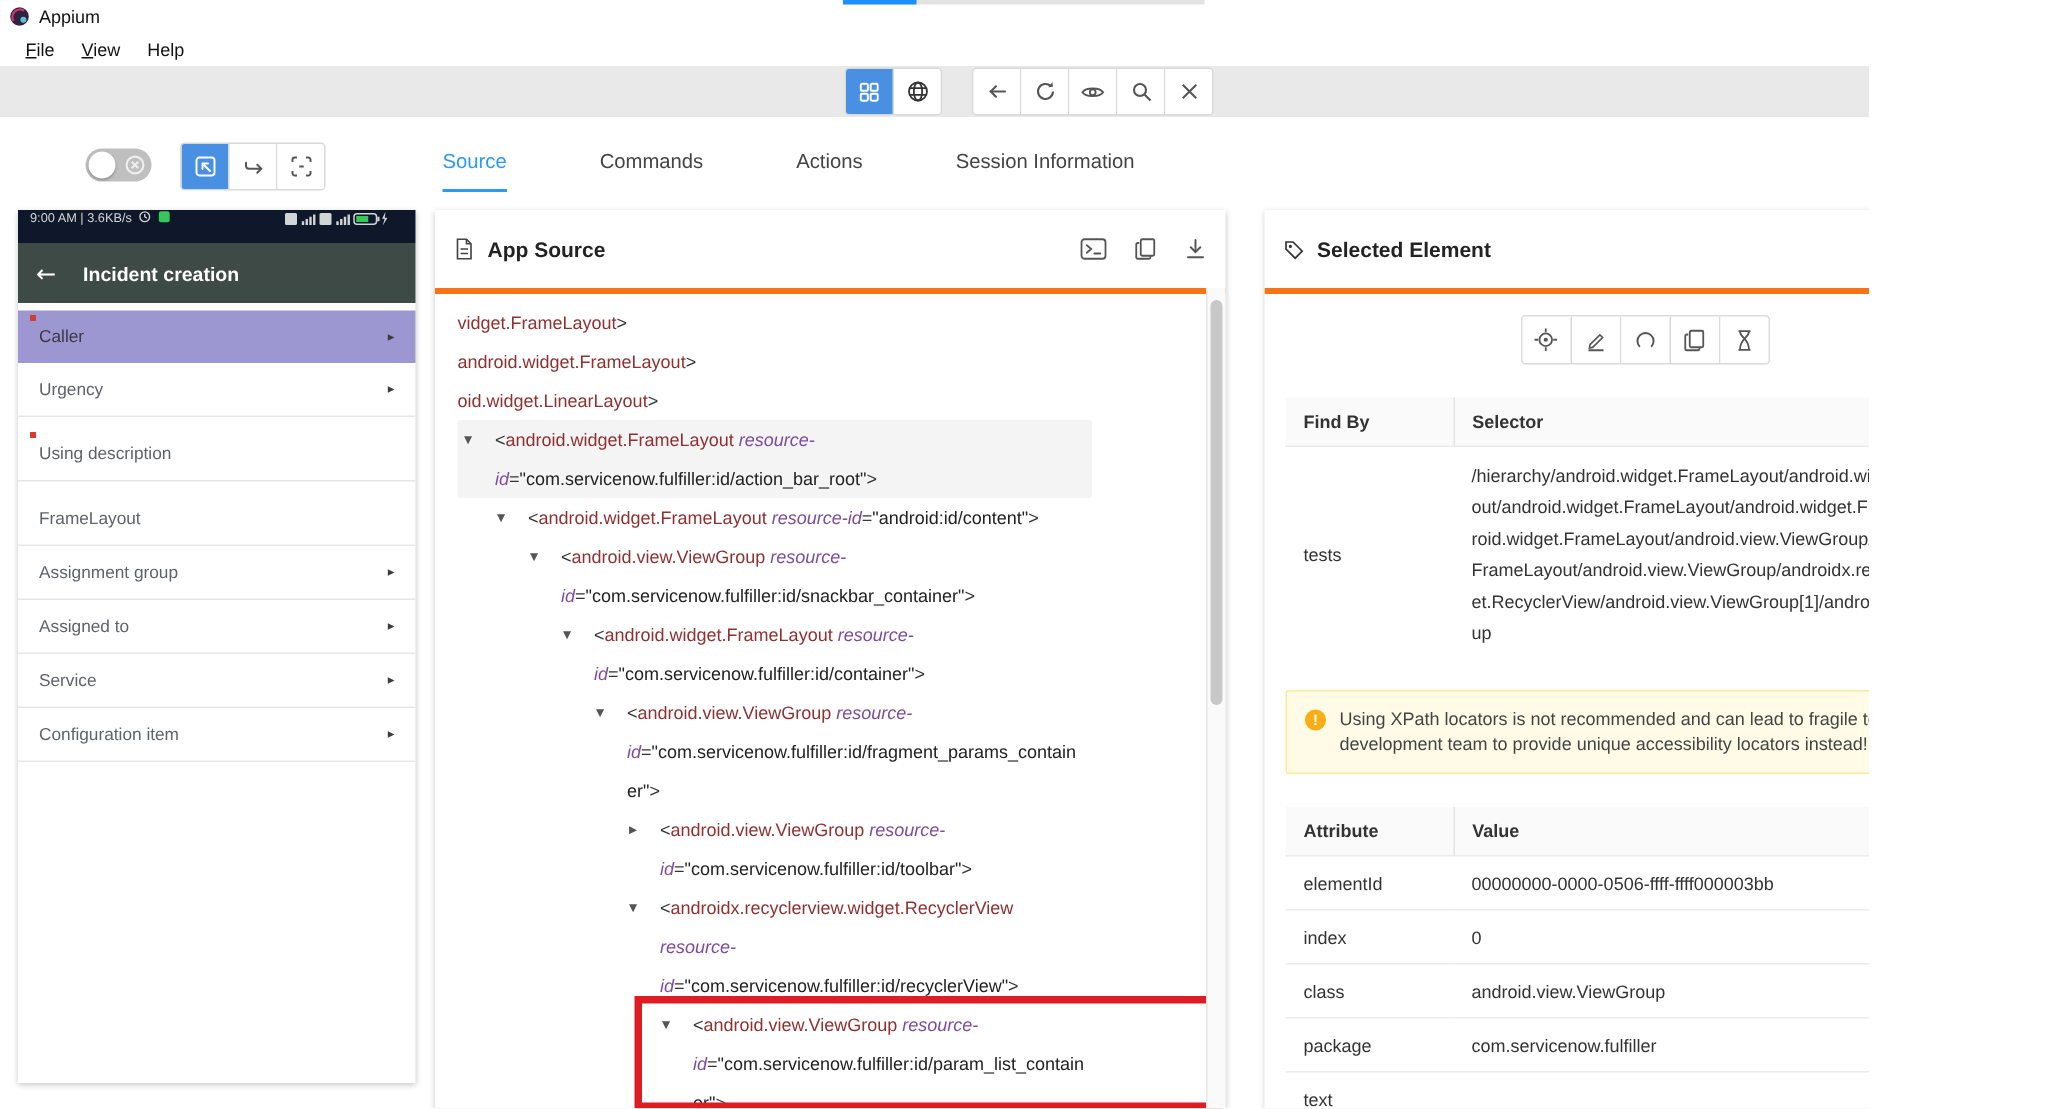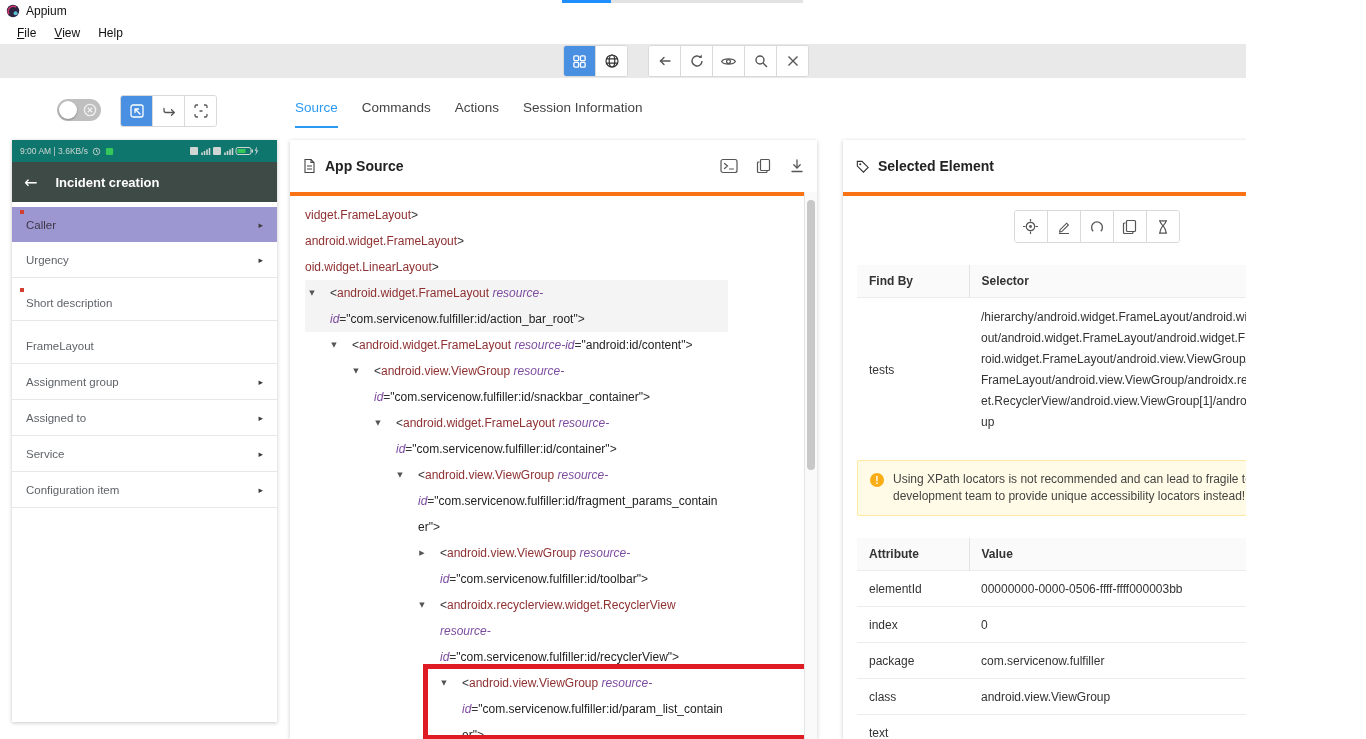--- a/index.html
+++ b/index.html
@@ -25,35 +25,35 @@
   .tbtn:last-child{border-right:none;}
   .tbtn.active{background:#4a90e2;}
   #group-view{left:563px;top:1px;}
   #group-actions{left:648px;top:1px;}
 
   
   #toggle{position:absolute;left:57px;top:99px;width:44px;height:22px;border-radius:11px;background:#bfbfbf;}
   #toggle .knob{position:absolute;left:2px;top:2px;width:18px;height:18px;border-radius:50%;background:#fff;box-shadow:0 1px 2px rgba(0,0,0,.3);}
   #toggle .officon{position:absolute;right:4px;top:4px;width:14px;height:14px;}
   #modegroup{left:120px;top:95px;}
-  #tabs{position:absolute;left:295px;top:100px;display:flex;gap:24px;}
+  #tabs{position:absolute;left:295px;top:100px;display:flex;gap:62px;}
   .tab{font-size:13.5px;color:#444;padding-bottom:11px;}
   .tab.active{color:#2b9af3;border-bottom:2px solid #2b9af3;}
 
   
   .panel{position:absolute;background:#fff;box-shadow:0 1px 4px rgba(0,0,0,.22);}
   #device-panel{left:12px;top:140px;width:265px;height:582px;}
   #source-panel{left:290px;top:140px;width:527px;height:599px;overflow:hidden;}
   #selected-panel{left:843px;top:140px;width:507px;height:599px;overflow:hidden;}
   .panel-header{height:52px;display:flex;align-items:center;border-bottom:4px solid #f97316;padding:0 12px;text-align:center;}
   .panel-title{font-size:14px;font-weight:700;color:#222;margin-left:8px;}
   .hdr-icons{margin-left:auto;display:flex;gap:18px;align-items:center;}
 
   
-  #dev-status{height:22px;background:#0f766e;display:flex;align-items:center;padding:0 8px;color:#cfd6d3;font-size:8.5px;}
+  #dev-status{height:22px;background:#0f172a;display:flex;padding:0 8px;color:#cfd6d3;font-size:8.5px;}
   #dev-status .right{margin-left:auto;}
   #dev-appbar{height:40px;background:#3d4a46;display:flex;align-items:center;color:#fff;padding:0 12px;}
   #dev-appbar .back{font-size:16px;}
   #dev-appbar .atitle{font-size:13px;font-weight:700;margin-left:18px;}
   #dev-fields{padding-top:5px;}
   .dfield{position:relative;height:35px;display:flex;align-items:center;padding:0 14px;border-bottom:1px solid #e7e7e7;}
   .dfield.tall{margin-top:7px;}
   .dfield.hl{background:#9d97d1;border-bottom:none;}
   .flabel{font-size:11.5px;color:#5f6368;}
   .dfield.hl .flabel{color:#3c3744;}
@@ -251,21 +251,21 @@
           <span class="req"></span>
           <span class="flabel">Caller</span>
           <span class="chev glyph">▸</span>
         </div>
         <div class="dfield">
           <span class="flabel">Urgency</span>
           <span class="chev glyph">▸</span>
         </div>
         <div class="dfield tall">
           <span class="req"></span>
-          <span class="flabel">Short description</span>
+          <span class="flabel">Using description</span>
         </div>
         <div class="dfield tall">
           <span class="flabel">FrameLayout</span>
         </div>
         <div class="dfield">
           <span class="flabel">Assignment group</span>
           <span class="chev glyph">▸</span>
         </div>
         <div class="dfield">
           <span class="flabel">Assigned to</span>
@@ -407,26 +407,26 @@
       <tbody id="attr-body">
           <tr>
             <td class="k">elementId</td>
             <td>00000000-0000-0506-ffff-ffff000003bb</td>
           </tr>
           <tr>
             <td class="k">index</td>
             <td>0</td>
           </tr>
           <tr>
+            <td class="k">class</td>
+            <td>android.view.ViewGroup</td>
+          </tr>
+          <tr>
             <td class="k">package</td>
             <td>com.servicenow.fulfiller</td>
-          </tr>
-          <tr>
-            <td class="k">class</td>
-            <td>android.view.ViewGroup</td>
           </tr>
           <tr>
             <td class="k">text</td>
             <td></td>
           </tr>
         </tbody>
     </table>
   </div>
 
 </div>

